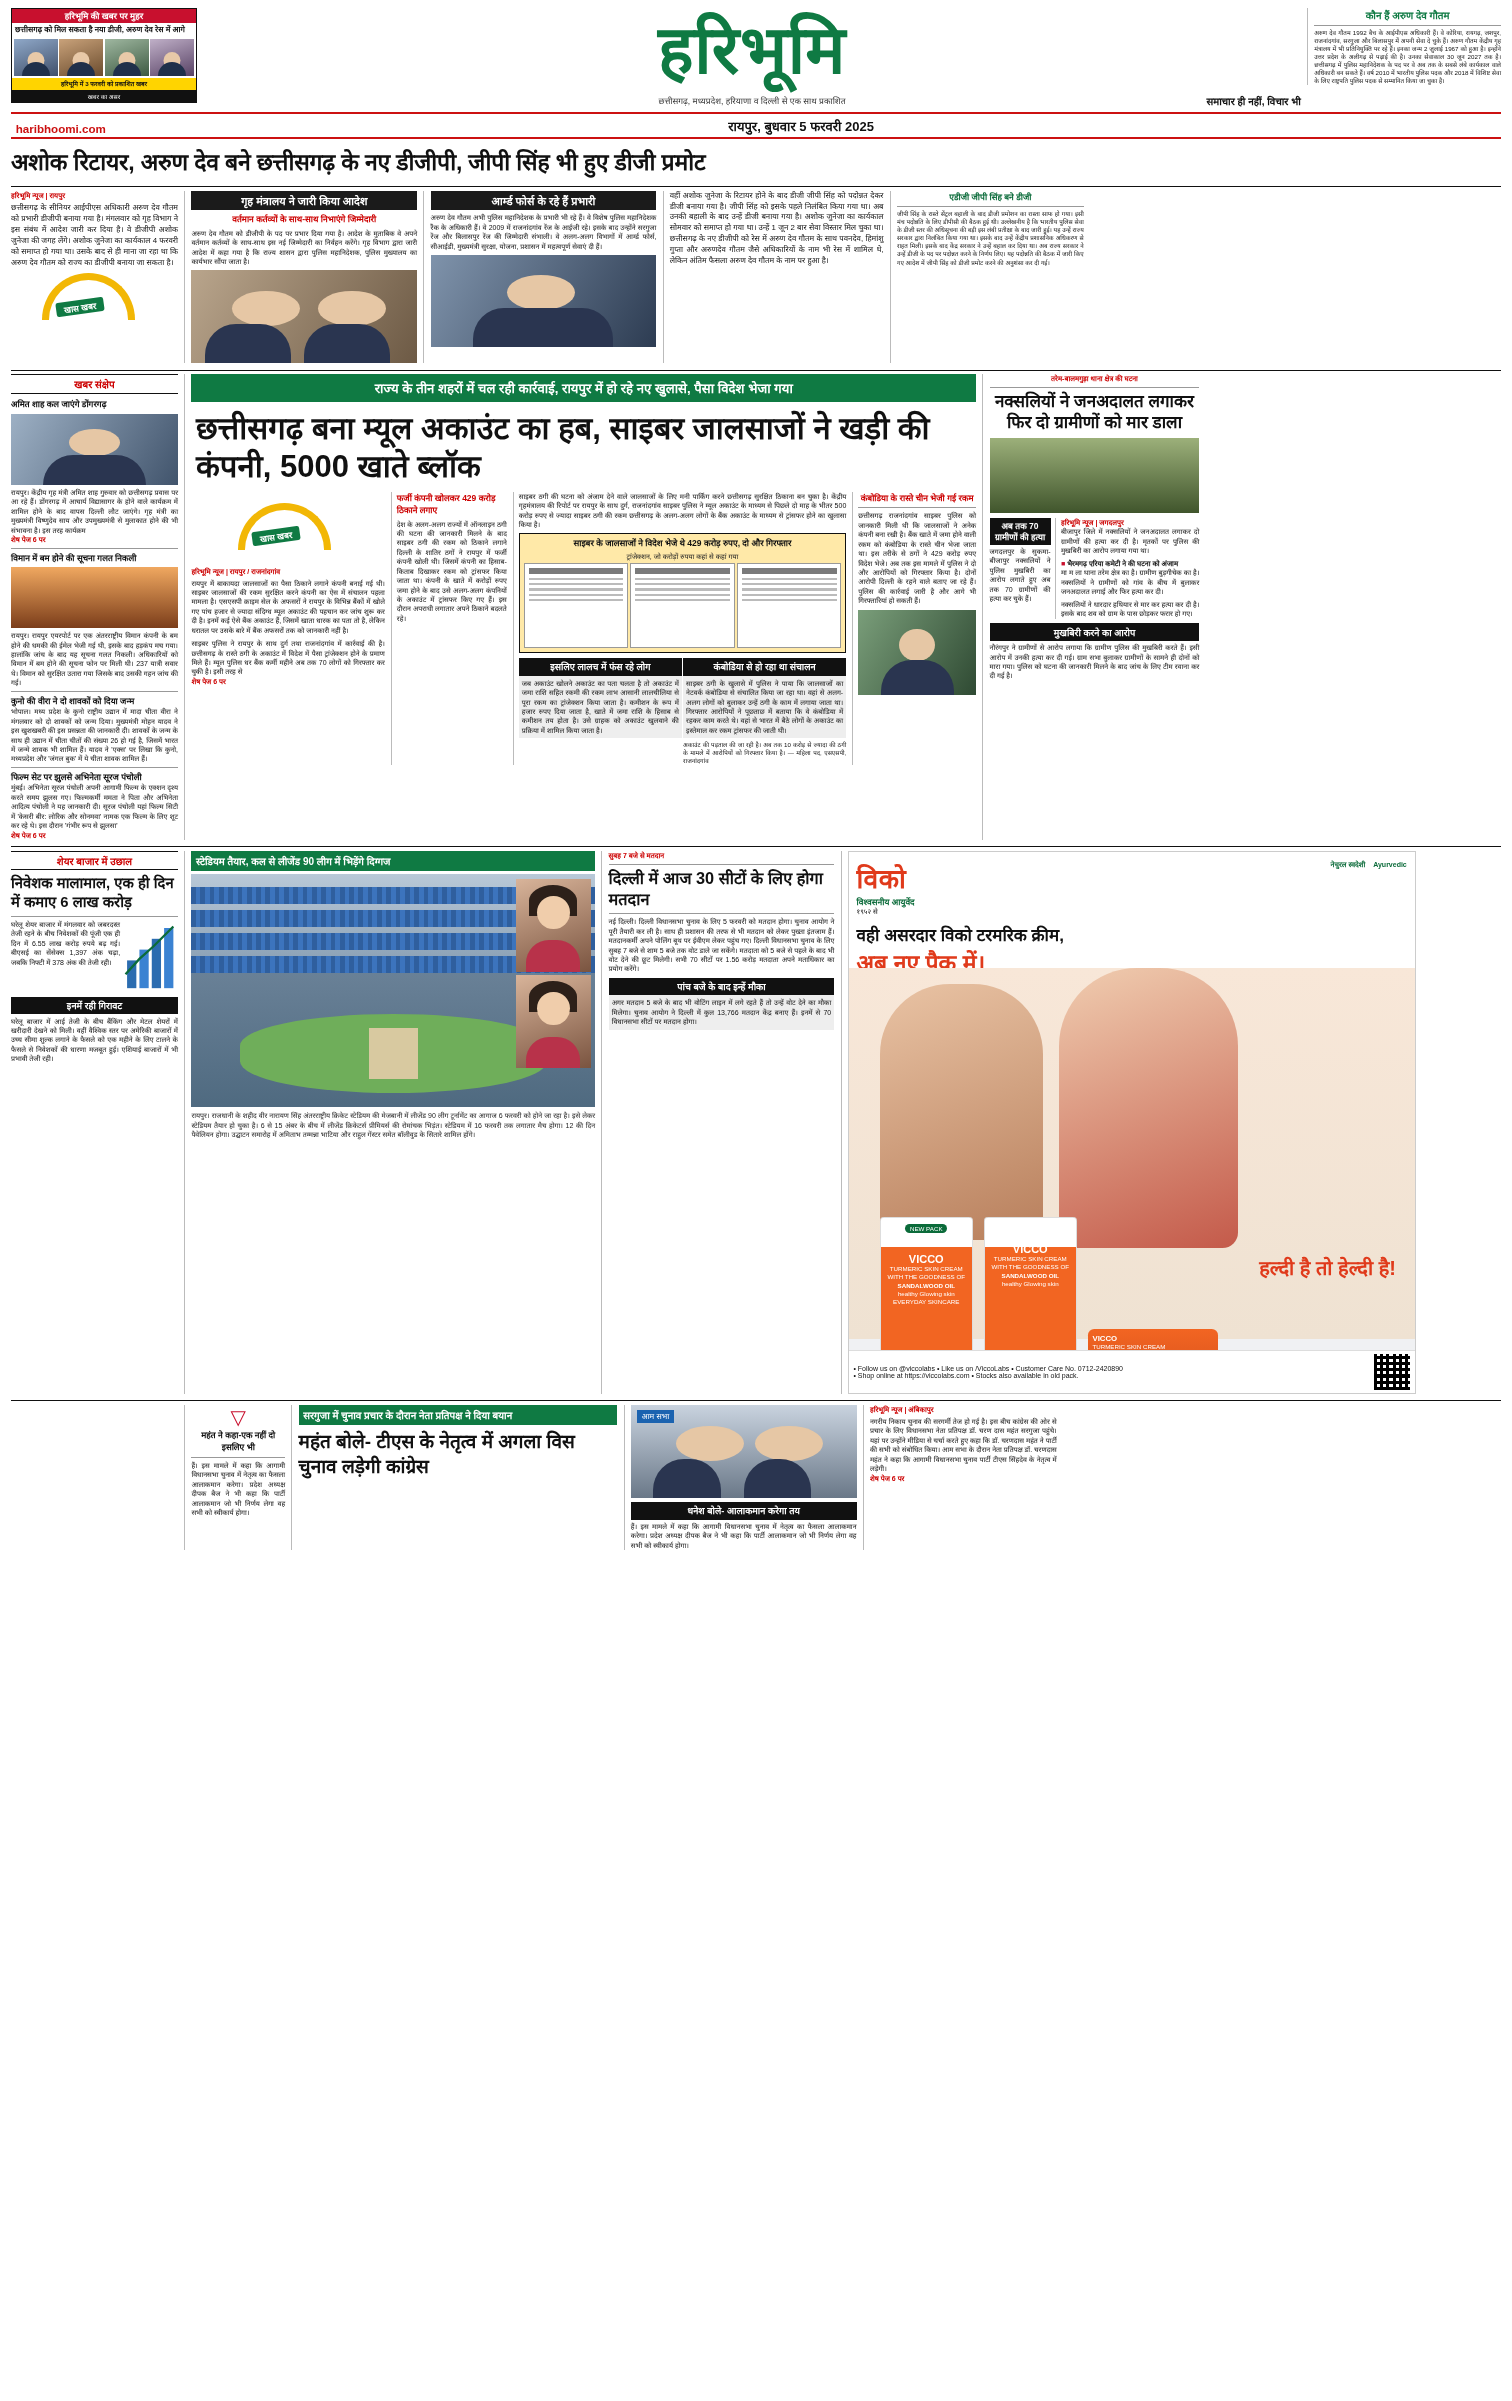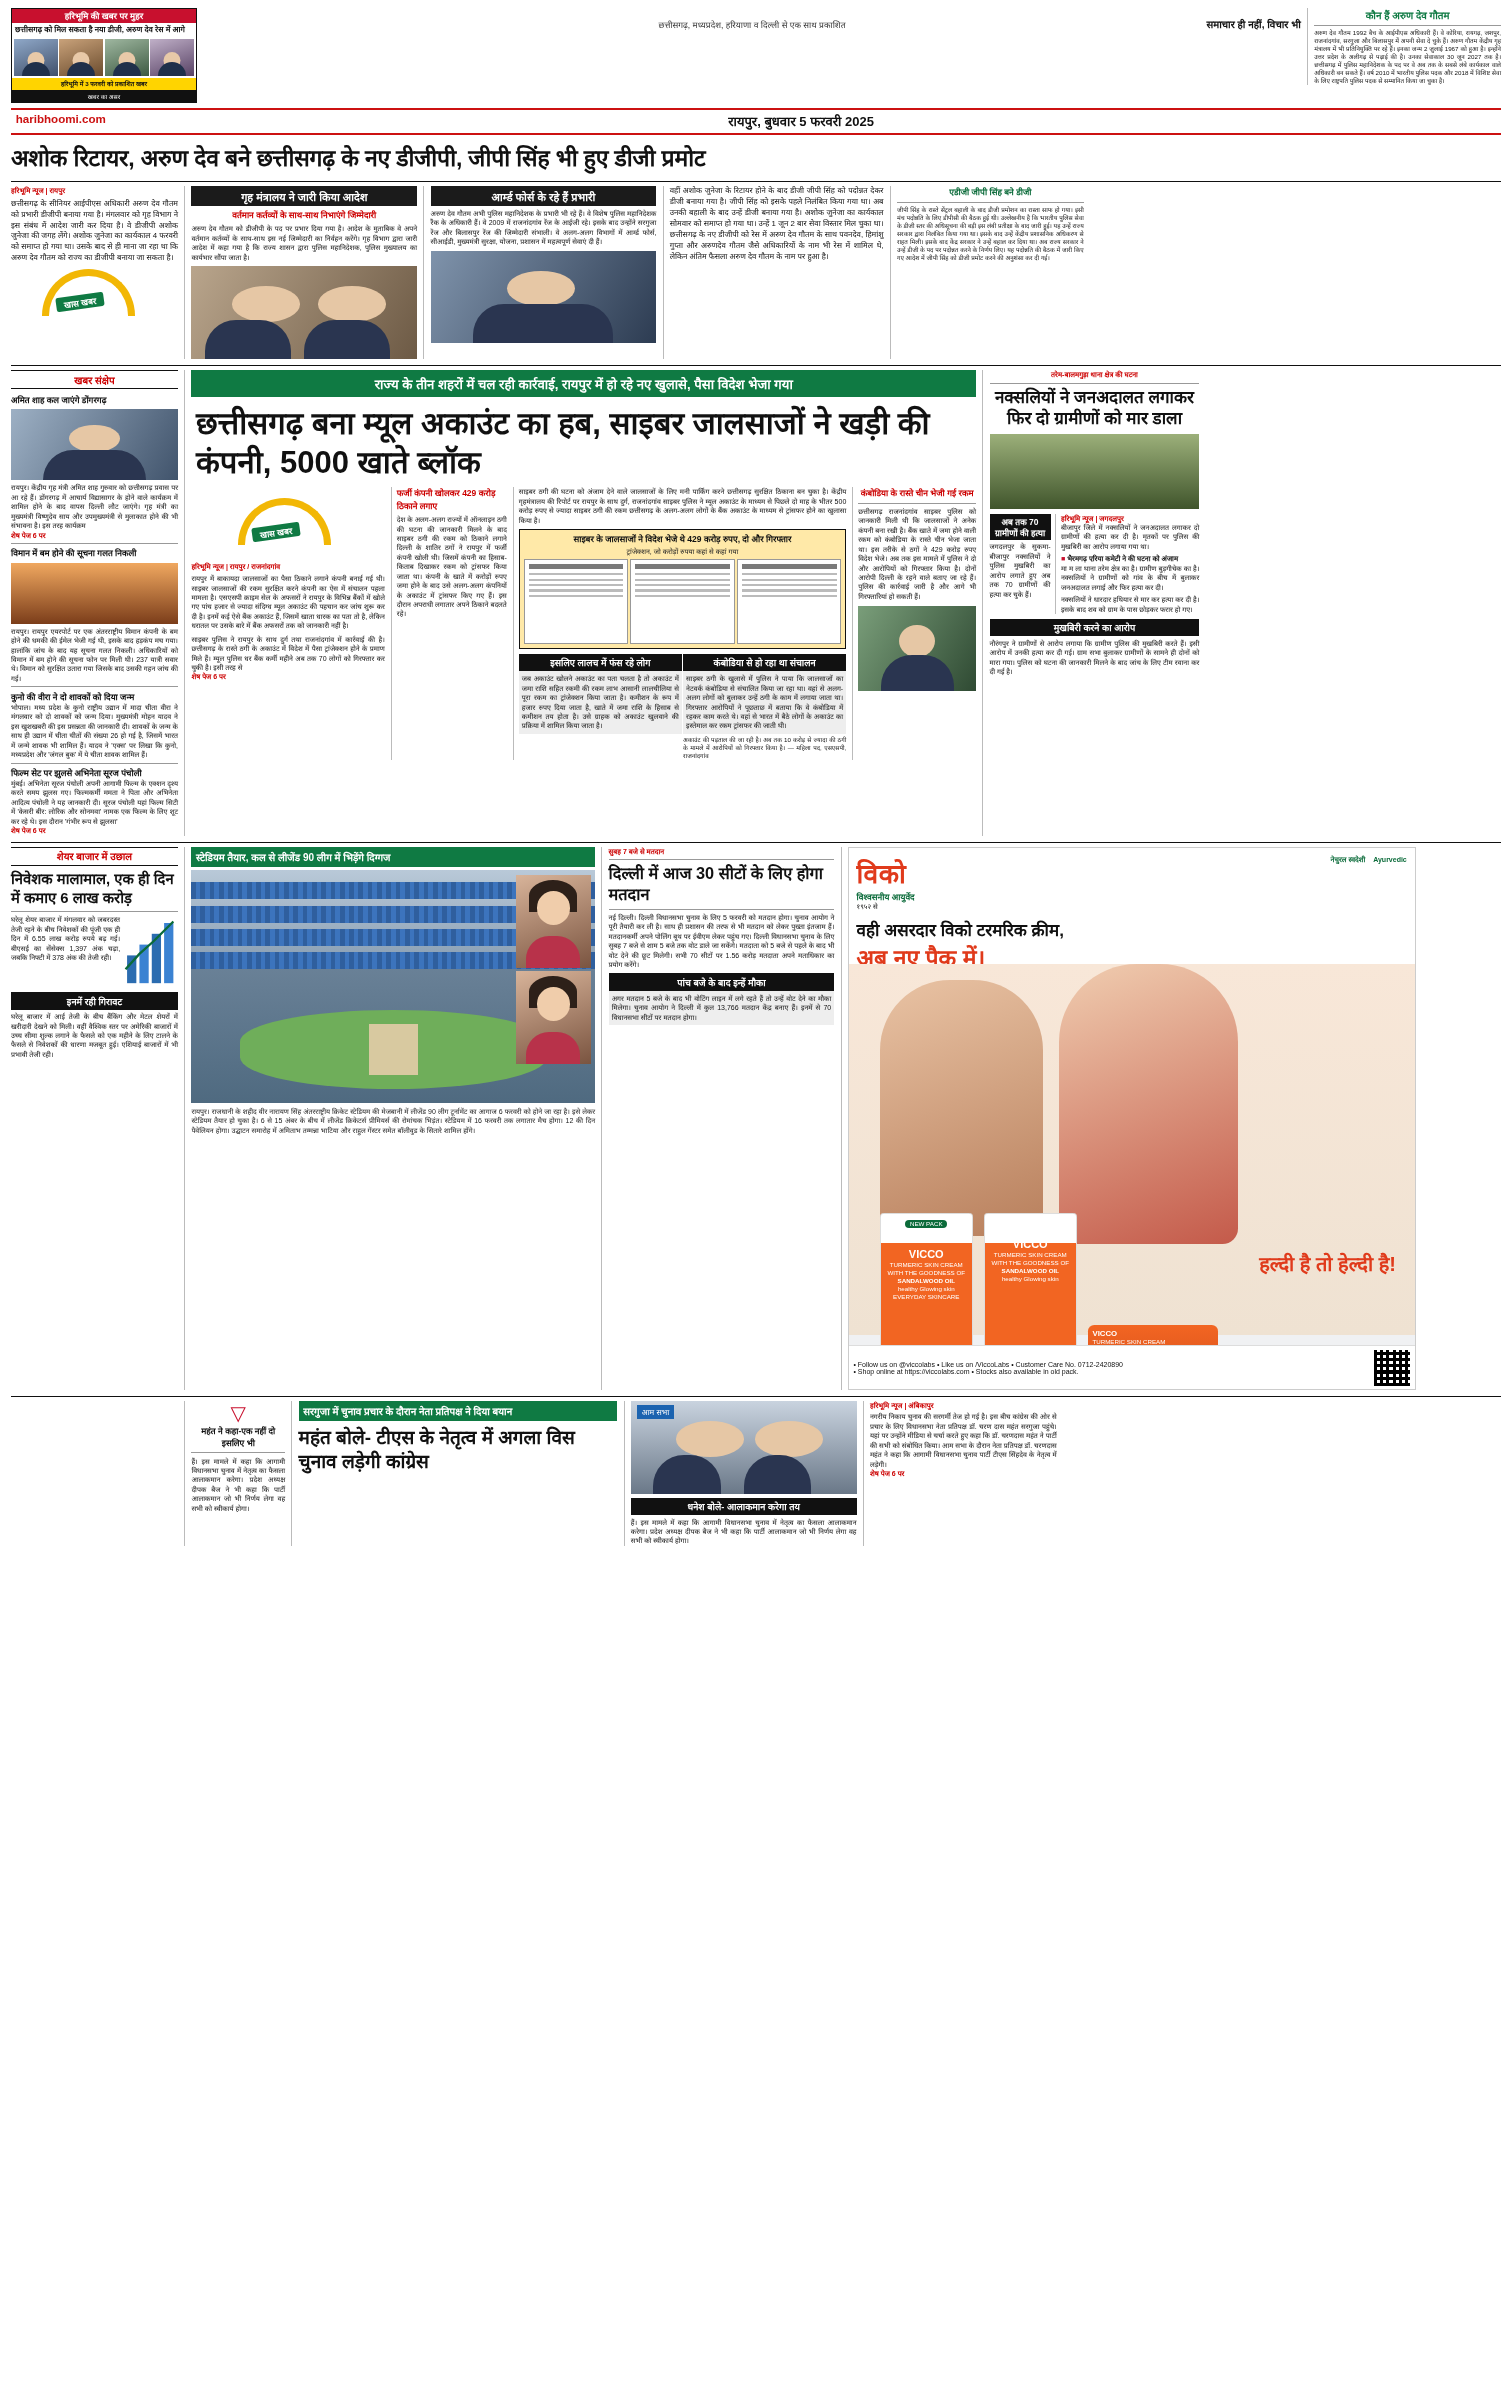--- a/index.html
+++ b/index.html
@@ -47,21 +47,21 @@
   .logo {
     font-family:"Liberation Serif", serif;
     font-size:67px; font-weight:bold; color:#0f7a43; letter-spacing:0.8px;
     line-height:1; padding-top:9.3px;
   }
   .logo-sub { font-size:8.5px; color:#333; margin-top:11px; }
   .logo-tag { font-size:10px; font-weight:bold; color:#111; float:right; margin-top:-12.4px; }
   .mast-right { width:194px; border-left:0.8px solid #bbb; padding-left:6.2px; }
   .mast-right h4 { margin:0 0 2.3px; font-size:10px; color:#0f7a43; text-align:center; }
 
-  .urlbar { display:flex; align-items:flex-start; justify-content:space-between; border-top:2.3px solid #cc1111; border-bottom:2.3px solid #cc1111; padding:2.3px 4.7px; margin-top:4.7px; }
+  .urlbar { display:flex; align-items:flex-end; justify-content:space-between; border-top:2.3px solid #cc1111; border-bottom:2.3px solid #cc1111; padding:2.3px 4.7px; margin-top:4.7px; }
   .urlbar .u { color:#cc1111; font-weight:bold; font-size:11.6px; }
   .urlbar .d { font-weight:bold; font-size:13px; }
   .urlbar .e { font-size:8.5px; color:#444; }
 
   
   .lead-head { font-size:23px; font-weight:bold; padding:6.2px 0 4.7px; letter-spacing:-0.2px; }
 
   .cols { display:flex; gap:6.2px; }
   .col { }
 
@@ -158,20 +158,21 @@
               <div class="face"></div>
               <div class="body"></div>
             </div>
         </div>
         <div class="promo-strip">हरिभूमि में 3 फरवरी को प्रकाशित खबर</div>
         <div class="promo-strip2">खबर का असर</div>
       </div>
     </div>
 
     <div class="mast-center">
+      <div class="logo">हरिभूमि</div>
       <div class="logo-sub">छत्तीसगढ़, मध्यप्रदेश, हरियाणा व दिल्ली से एक साथ प्रकाशित</div>
       <div class="logo-tag">समाचार ही नहीं, विचार भी</div>
     </div>
 
     <div class="mast-right">
       <h4>कौन हैं अरुण देव गौतम</h4>
       <hr class="hr-thin">
       <div class="xtiny just">अरुण देव गौतम 1992 बैच के आईपीएस अधिकारी हैं। वे कोरिया, रायगढ़, जशपुर, राजनांदगांव, सरगुजा और बिलासपुर में अपनी सेवा दे चुके हैं। अरुण गौतम केंद्रीय गृह मंत्रालय में भी प्रतिनियुक्ति पर रहे हैं। इनका जन्म 2 जुलाई 1967 को हुआ है। इन्होंने उत्तर प्रदेश के अलीगढ़ से पढ़ाई की है। उनका सेवाकाल 30 जून 2027 तक है। छत्तीसगढ़ में पुलिस महानिदेशक के पद पर वे अब तक के सबसे लंबे कार्यकाल वाले अधिकारी बन सकते हैं। वर्ष 2010 में भारतीय पुलिस पदक और 2018 में विशिष्ट सेवा के लिए राष्ट्रपति पुलिस पदक से सम्मानित किया जा चुका है।</div>
     </div>
   </div>

